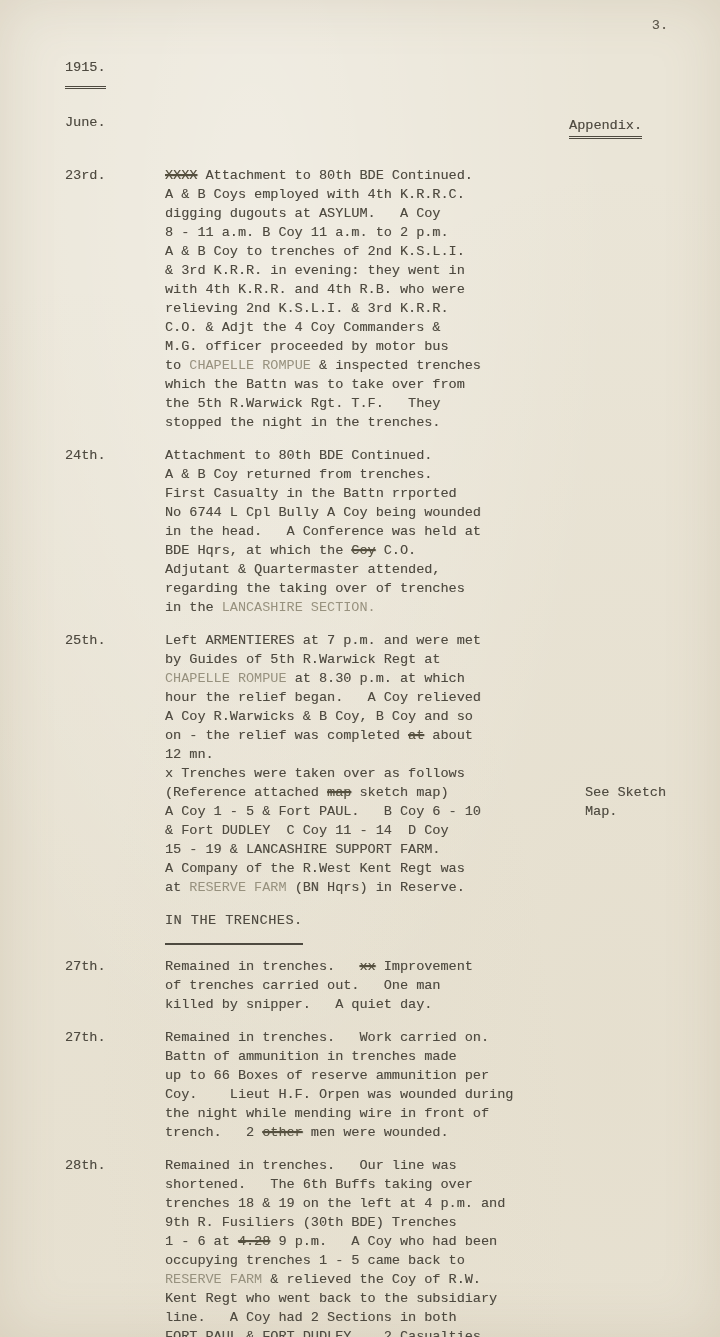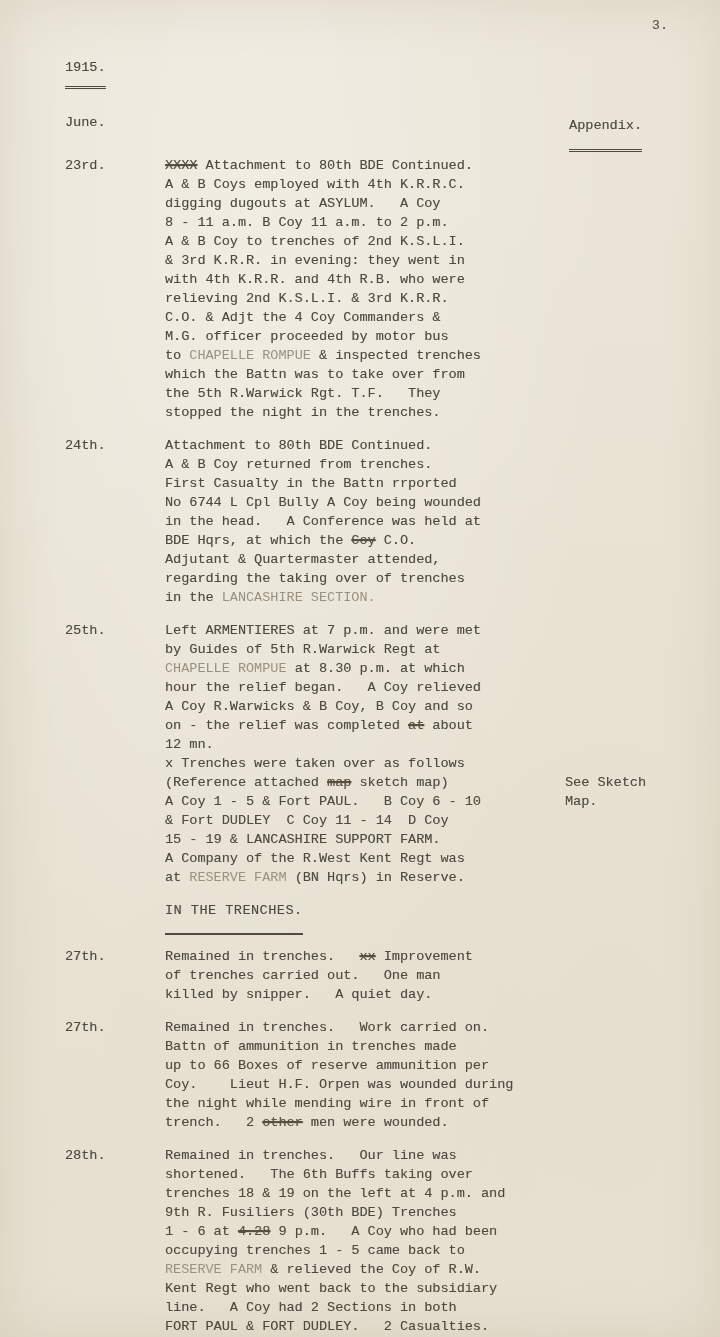--- a/index.html
+++ b/index.html
@@ -30,38 +30,38 @@
     color: #5d584c;
   }
   .year-row { margin-bottom: 24px; }
   .year {
     display: inline-block;
     border-bottom: 3px double currentColor;
     padding-bottom: 9px;
   }
   .subheader-row {
     display: flex;
-    margin-bottom: 7px;
+    margin-bottom: 30px;
   }
   .appendix {
     margin-left: auto;
     margin-right: 78px;
     position: relative;
     top: 3px;
     display: inline-block;
     border-bottom: 3px double currentColor;
-    padding-bottom: 14px;
+    padding-bottom: 1px;
   }
   .entry { display: flex; margin-bottom: 14px; }
   .entry-date { flex: 0 0 100px; width: 100px; white-space: pre; }
   .entry-body { flex: 1; }
   .line { white-space: pre; position: relative; min-height: 19px; }
   .note {
     position: absolute;
-    left: 400px;
+    left: 420px;
     top: 0;
     white-space: pre;
   }
   .strike {
     text-decoration: line-through;
     text-decoration-thickness: 2px;
     color: #55503f;
   }
   .faint { color: #97917e; text-shadow: none; }
   .section-heading { margin: 14px 0 12px 100px; }

